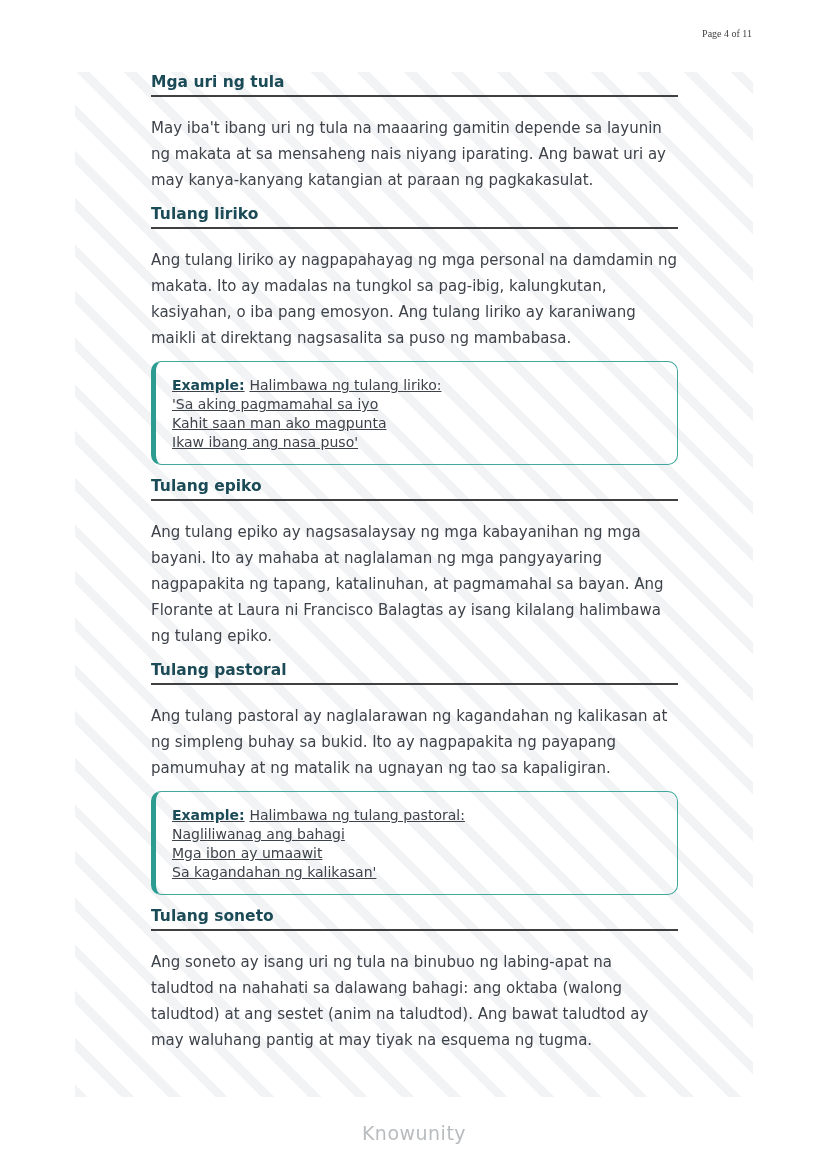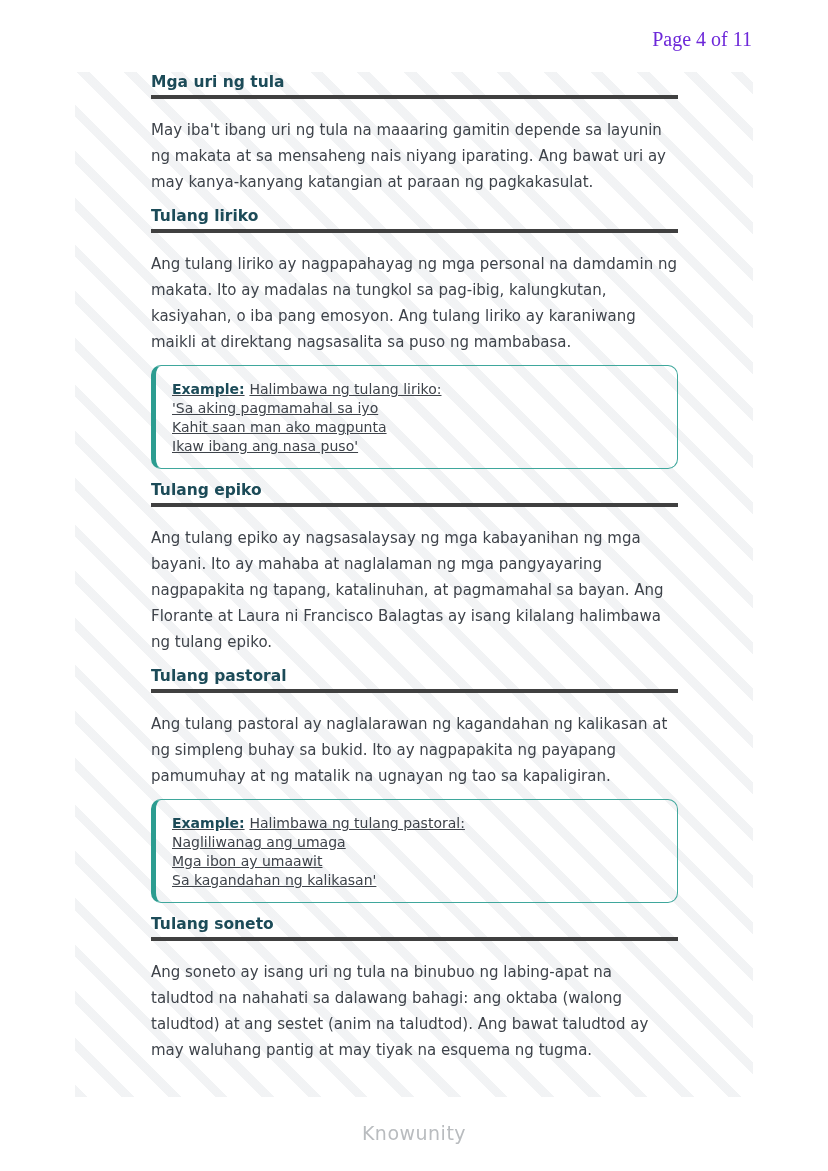--- a/index.html
+++ b/index.html
@@ -28,38 +28,38 @@
       rgba(255, 255, 255, 0) 9px,
       rgba(255, 255, 255, 0) 33px
     );
     pointer-events: none;
   }
   .page-number {
     position: absolute;
     top: 28px;
     right: 76px;
     font-family: "Liberation Serif", "DejaVu Serif", serif;
-    font-size: 20px;
-    color: #6d28d9;
+    font-size: 10px;
+    color: #404040;
   }
   .content {
     position: absolute;
     left: 151px;
     top: 73px;
     width: 527px;
   }
   .sec { margin: 0 0 12px 0; }
   .sec h2 {
     margin: 0 0 18px 0;
     font-size: 15.5px;
     line-height: 19px;
     font-weight: bold;
     color: #1c4b58;
     padding-bottom: 3px;
-    border-bottom: 4px solid #404040;
+    border-bottom: 2px solid #404040;
   }
   .sec p {
     margin: 0;
     font-size: 15px;
     line-height: 26px;
     color: #3e434a;
   }
   .example-box {
     box-sizing: border-box;
     margin: 10px 0 9px 0;
@@ -122,21 +122,21 @@
       <p>Ang tulang epiko ay nagsasalaysay ng mga kabayanihan ng mga bayani. Ito ay mahaba at naglalaman ng mga pangyayaring nagpapakita ng tapang, katalinuhan, at pagmamahal sa bayan. Ang Florante at Laura ni Francisco Balagtas ay isang kilalang halimbawa ng tulang epiko.</p>
     </div>
 
     <div class="sec">
       <h2>Tulang pastoral</h2>
       <p>Ang tulang pastoral ay naglalarawan ng kagandahan ng kalikasan at ng simpleng buhay sa bukid. Ito ay nagpapakita ng payapang pamumuhay at ng matalik na ugnayan ng tao sa kapaligiran.</p>
       <div class="example-box">
         <div>
           <span class="ex-label">Example:</span><span>Halimbawa ng tulang pastoral:</span>
         </div>
-        <div>Nagliliwanag ang umaga</div>
+        <div>Nagliliwanag ang bahagi</div>
         <div>Mga ibon ay umaawit</div>
         <div>Sa kagandahan ng kalikasan'</div>
       </div>
     </div>
 
     <div class="sec">
       <h2>Tulang soneto</h2>
       <p>Ang soneto ay isang uri ng tula na binubuo ng labing-apat na taludtod na nahahati sa dalawang bahagi: ang oktaba (walong taludtod) at ang sestet (anim na taludtod). Ang bawat taludtod ay may waluhang pantig at may tiyak na esquema ng tugma.</p>
     </div>
 

